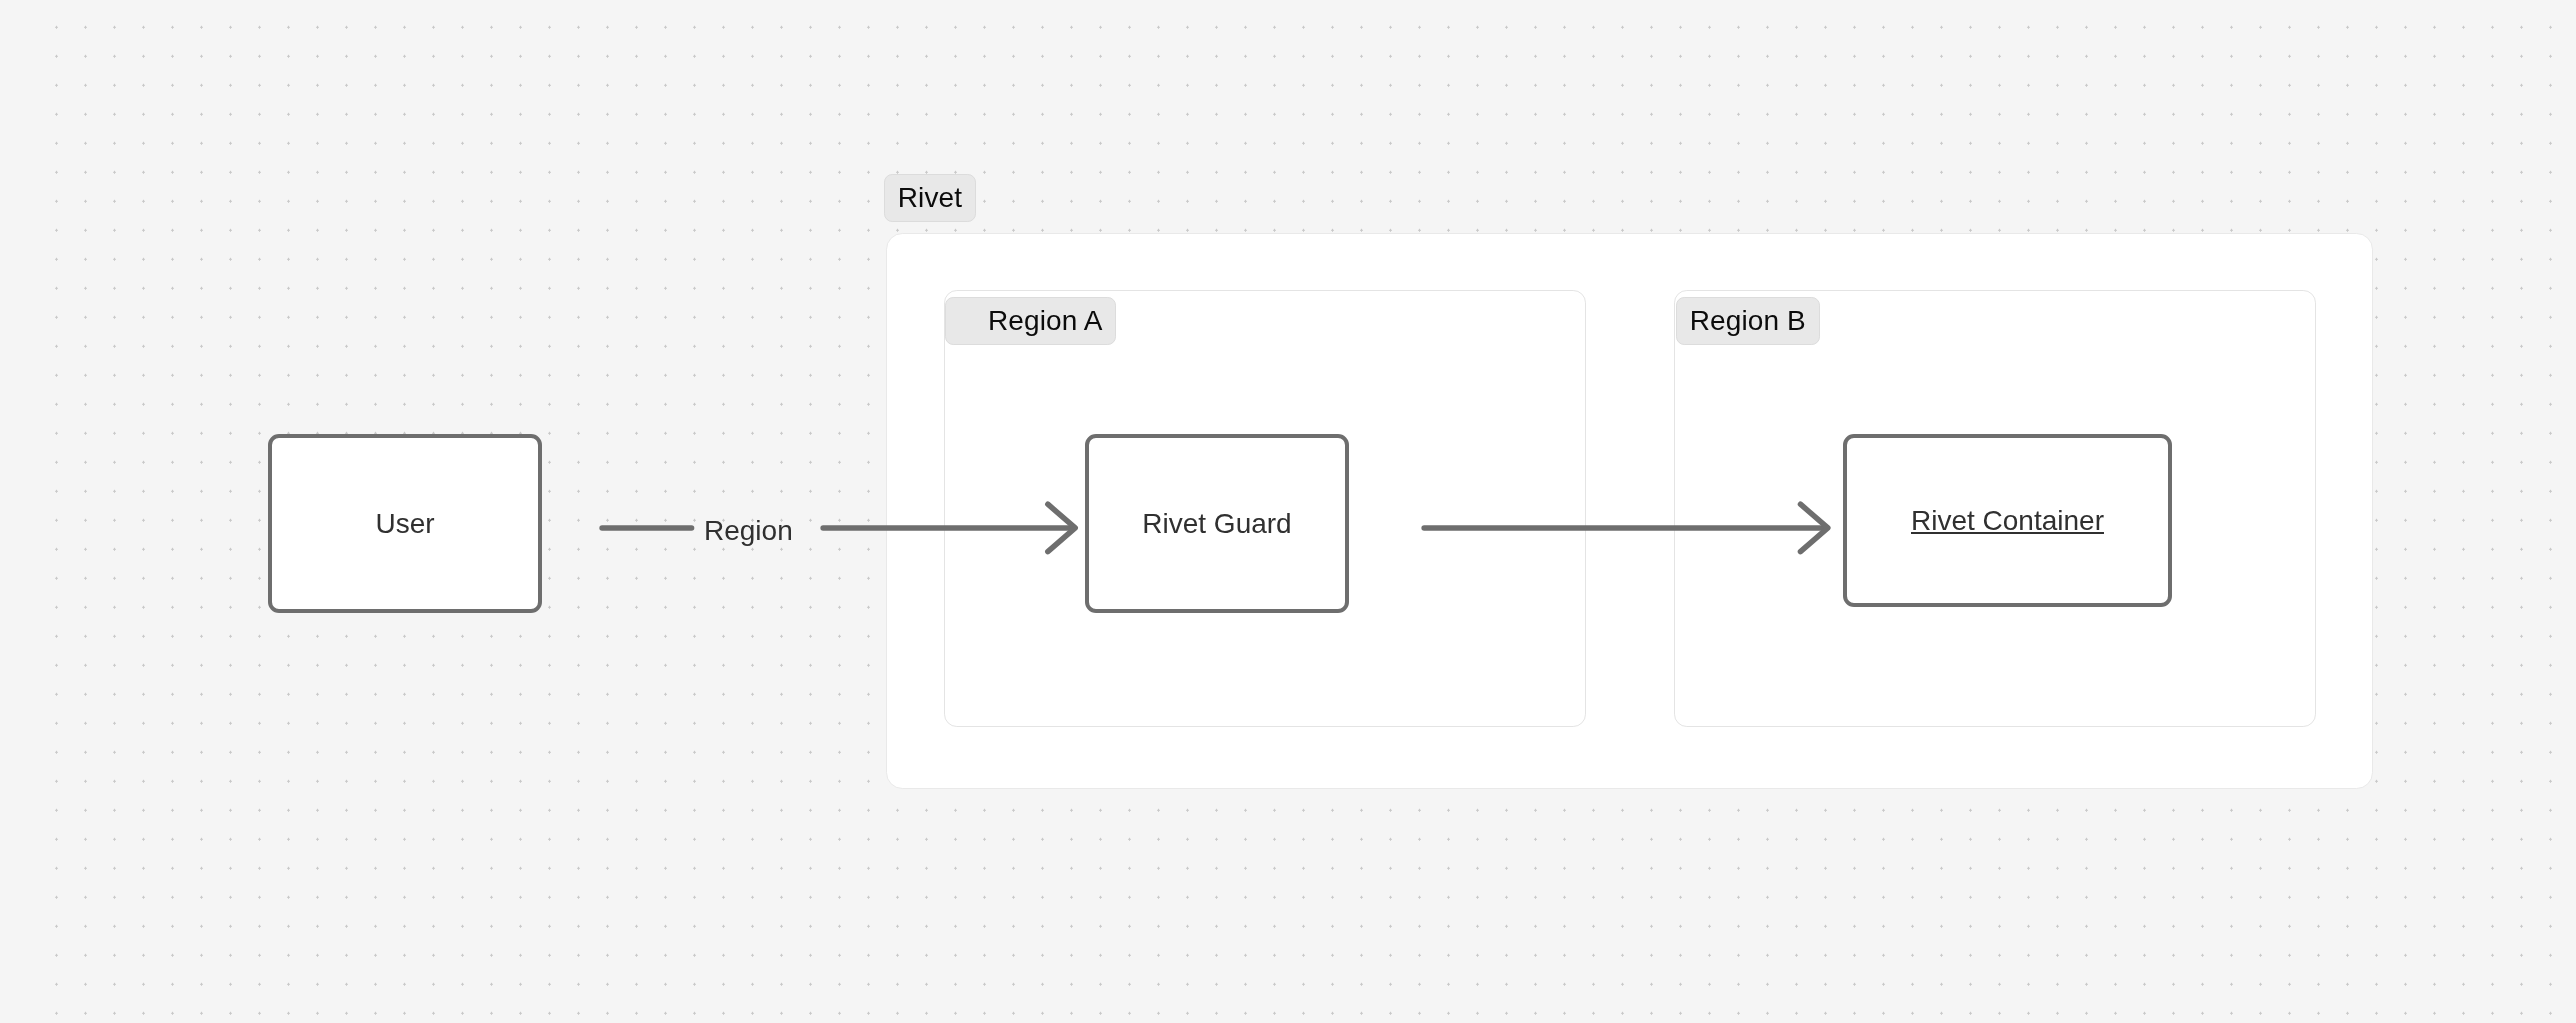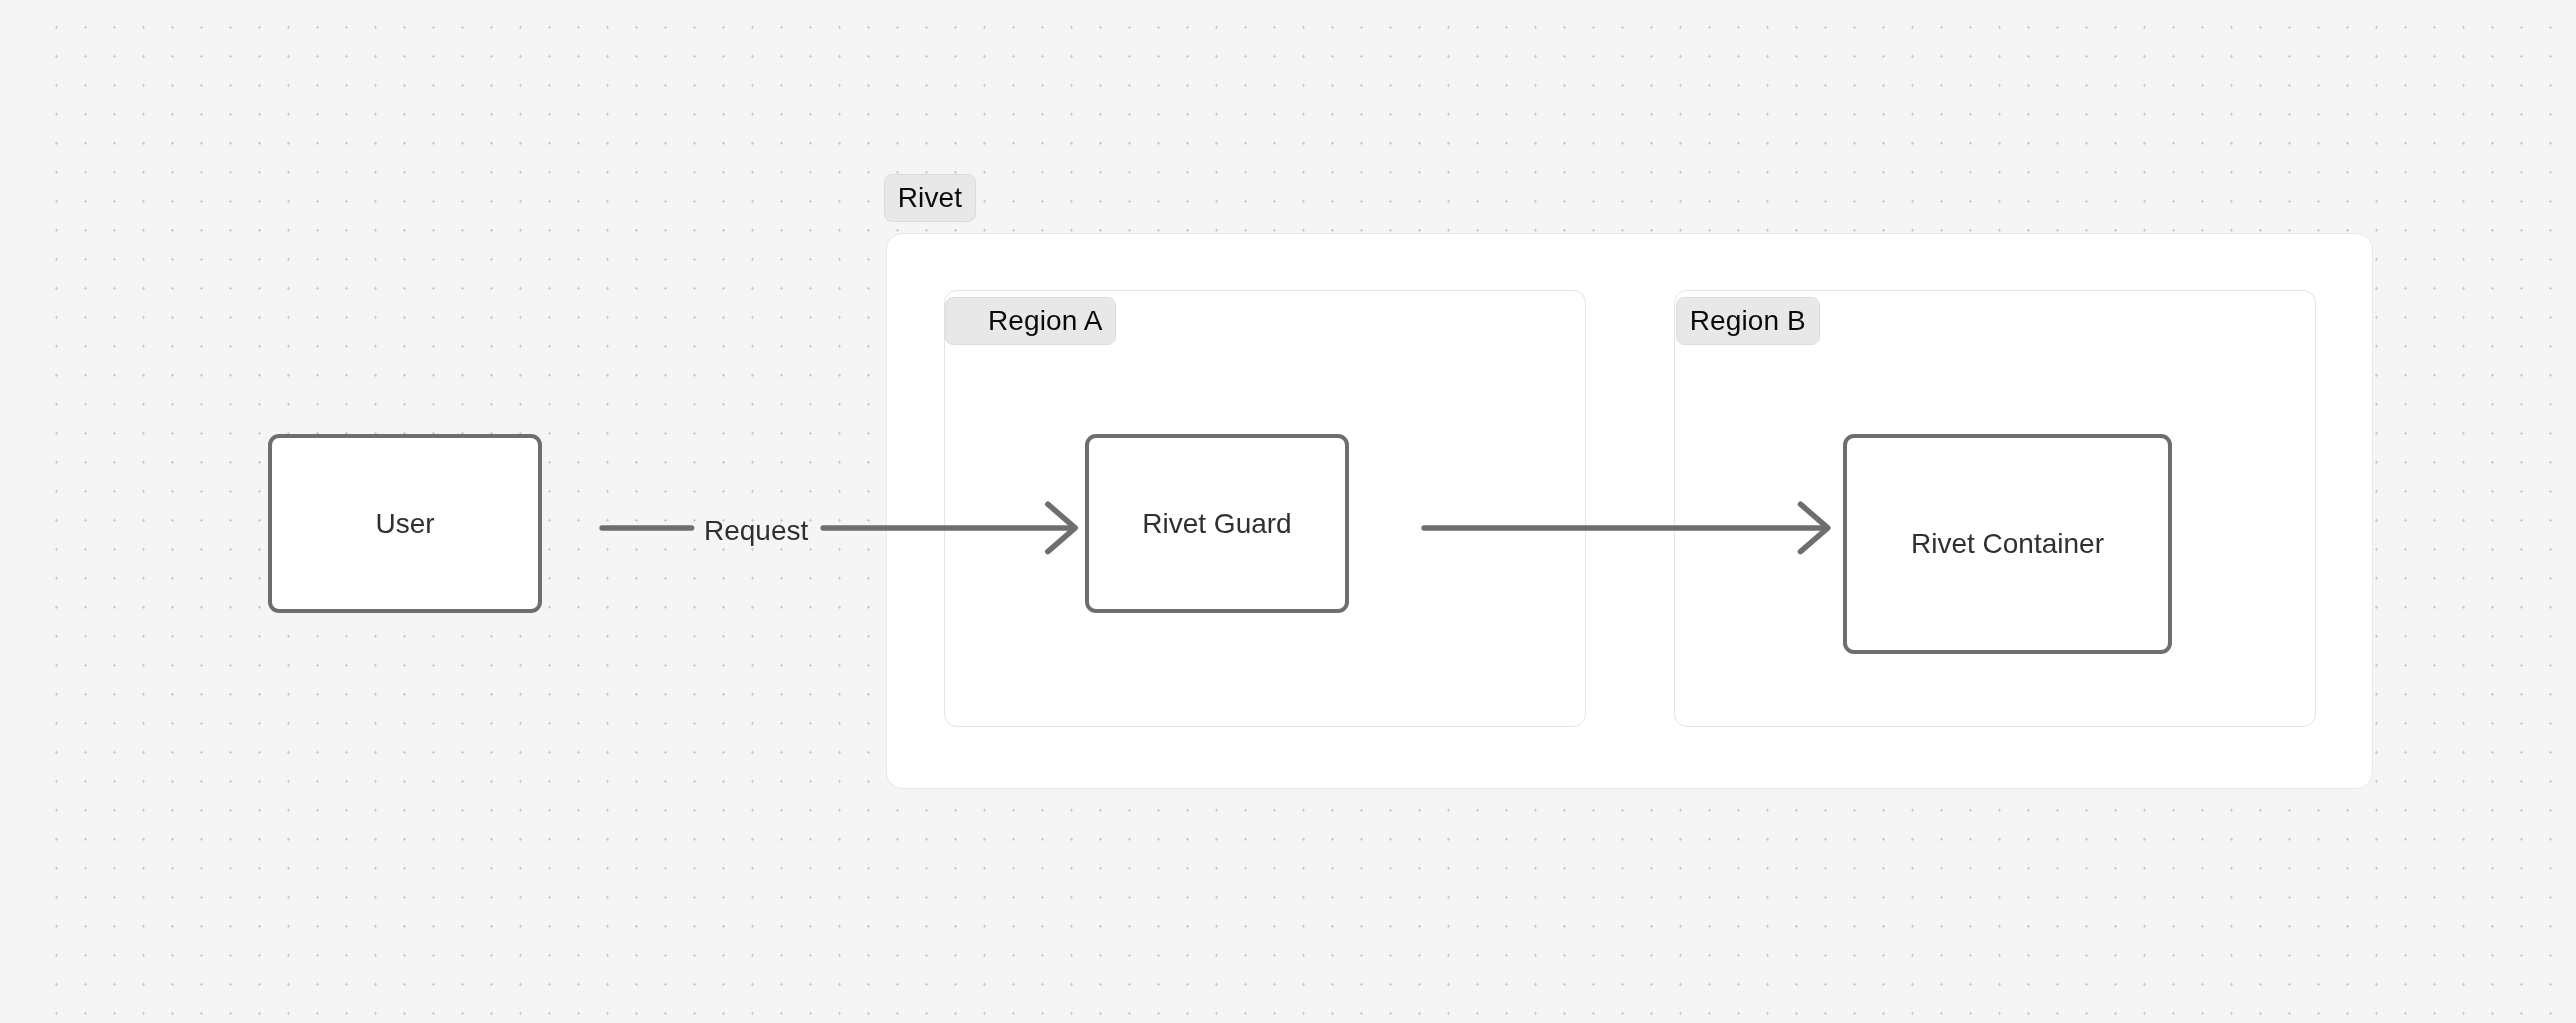--- a/index.html
+++ b/index.html
@@ -115,21 +115,22 @@
   .node-rivet-guard {
     left: 1053px;
     top: 434px;
     width: 264px;
     height: 179px;
   }
   .node-rivet-container {
     left: 1811px;
     top: 434px;
     width: 329px;
-    height: 220px;
+    height: 173px;
+    text-decoration: underline;
   }
 
   
   #edge-layer {
     position: absolute;
     left: 0;
     top: 0;
     width: 2576px;
     height: 1023px;
     pointer-events: none;
@@ -186,21 +187,21 @@
     <path class="edge-path" d="M 624 578 L 722 578"></path>
 
     <path class="edge-path" d="M 866 578 L 1140 578"></path>
 
     <path class="edge-head" d="M 1112 552 L 1142 578 L 1112 604"></path>
 
     <path class="edge-path" d="M 1524 578 L 1962 578"></path>
     <path class="edge-head" d="M 1936 552 L 1966 578 L 1936 604"></path>
   </svg>
 
-  <div class="edge-label edge-label-request">Request</div>
+  <div class="edge-label edge-label-request">Region</div>
 
   <div class="node node-user">
     <span>User</span>
   </div>
 
   <div class="node node-rivet-guard">
     <span>Rivet Guard</span>
   </div>
 
   <div class="node node-rivet-container">

